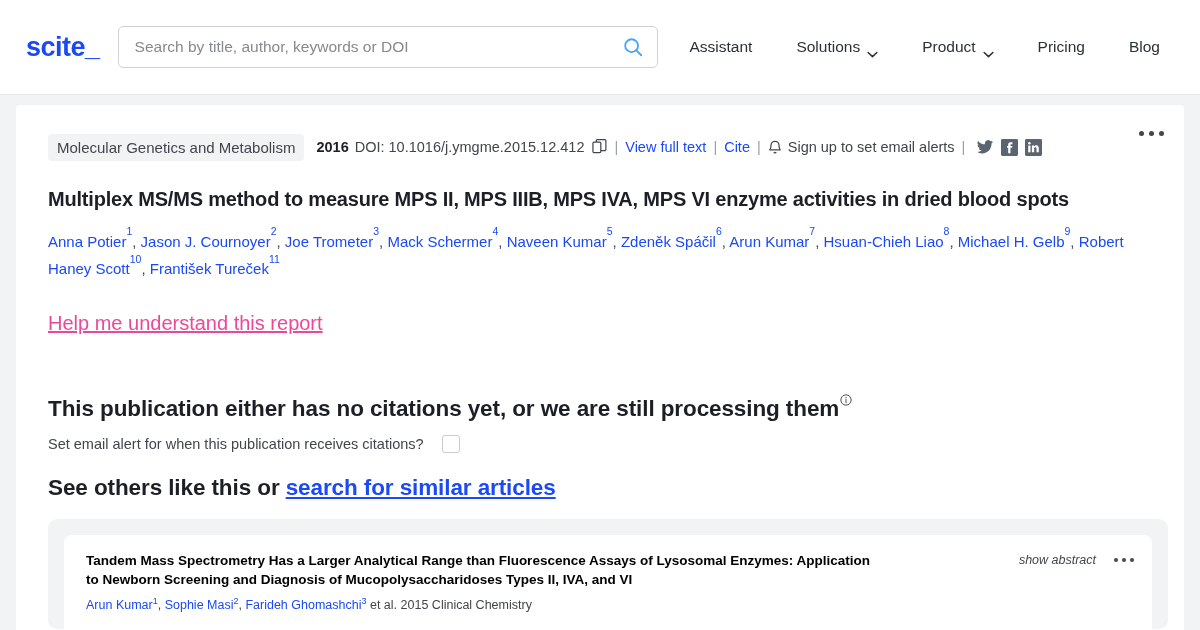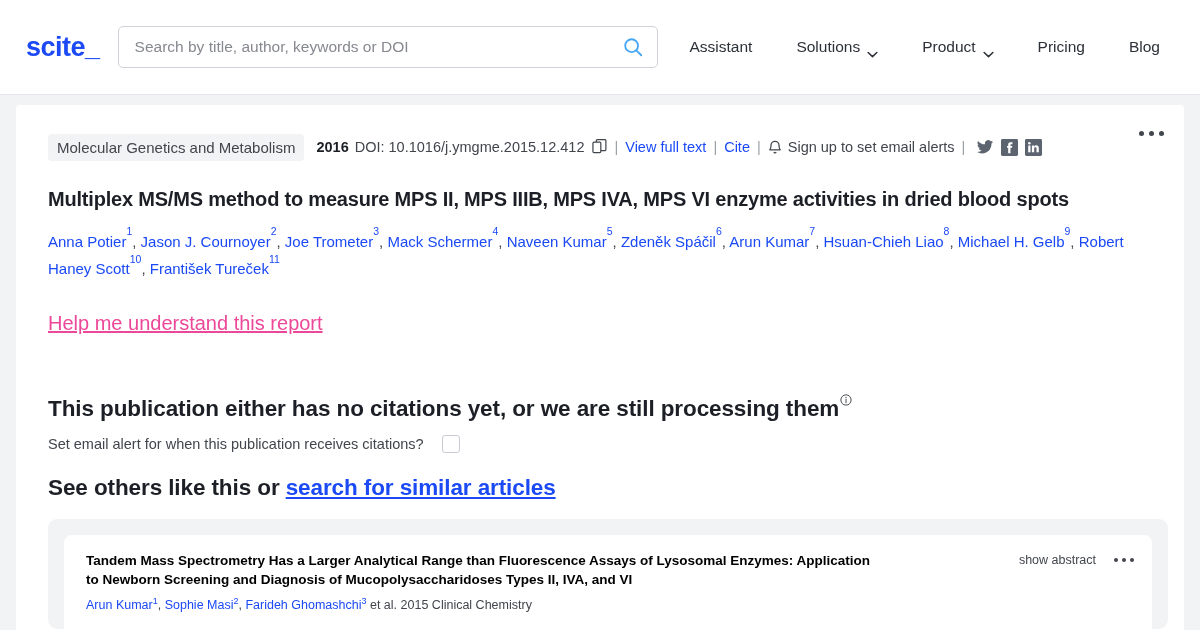--- a/index.html
+++ b/index.html
@@ -233,20 +233,21 @@
     line-height: 1.4;
   }
   .rc-authors sup { font-size: 9px; }
   .rc-authors .plain { color: #41454c; }
   .rc-right {
     display: flex;
     align-items: center;
     gap: 18px;
     padding-top: 2px;
     white-space: nowrap;
+    font-style: italic;
   }
   .show-abstract {
     font-size: 12.5px;
     color: #41454c;
     cursor: pointer;
   }
   .rc-kebab { display: flex; gap: 4px; cursor: pointer; }
   .rc-kebab i {
     width: 4px; height: 4px; border-radius: 50%;
     background: #41454c; display: block;

